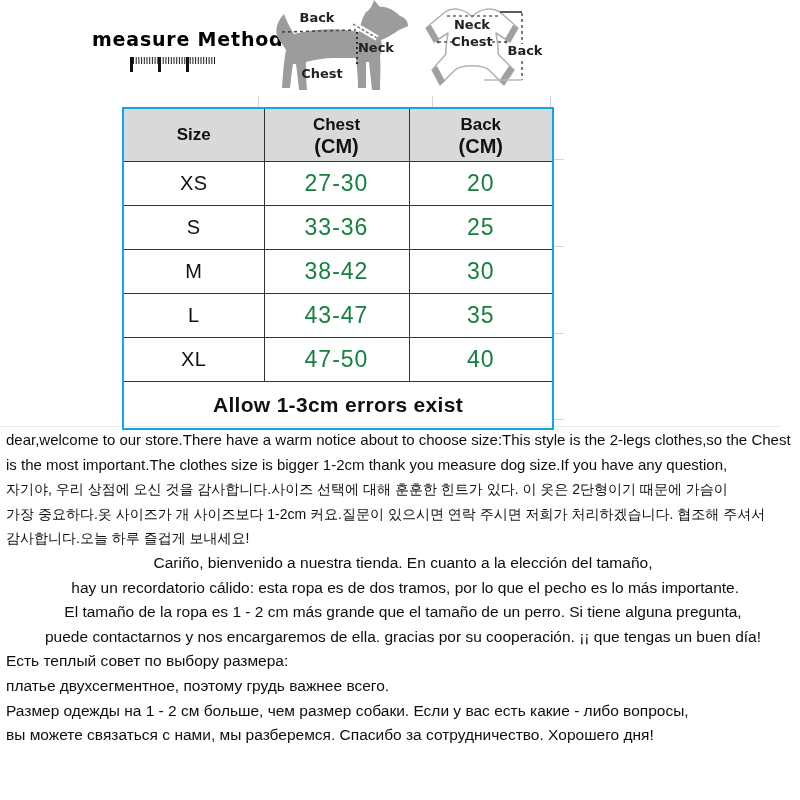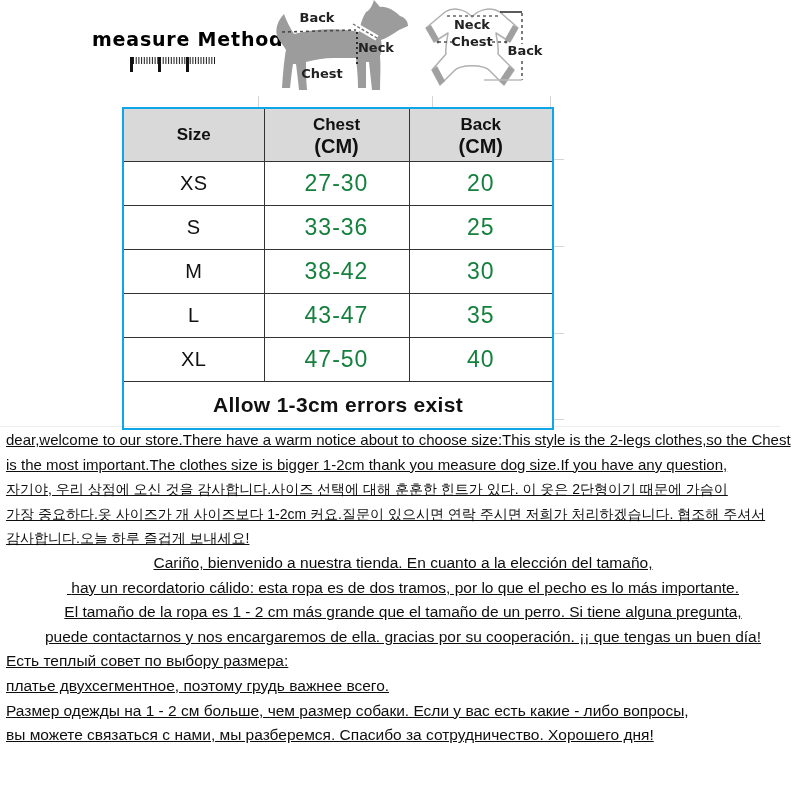--- a/index.html
+++ b/index.html
@@ -29,21 +29,21 @@
   .hu{font-size:20px;line-height:20px;}
   .size-table td{height:43px;}
   .c-size{font-size:20px;font-weight:400;letter-spacing:.5px;}
   .c-val{font-size:23px;letter-spacing:1px;color:#15803d;}
   .t-footer td{height:46px;font-size:21px;font-weight:600;letter-spacing:.3px;}
   
   .ghost{position:absolute;background:#d4d4d4;}
   .ghost-h{position:absolute;background:#ececec;}
   
   .notice{position:absolute;left:0;top:428px;width:800px;}
-  .line{white-space:pre-wrap;padding-left:6px;line-height:24.6px;color:#0e0e0e;text-decoration:underline;}
+  .line{white-space:pre-wrap;padding-left:6px;line-height:24.6px;color:#0e0e0e;}
   .line.en{font-size:15px;}
   .line.ko{font-size:14px;}
   .line.es{font-size:15.5px;text-align:center;}
   .line.ru{font-size:15.5px;}
 </style>
 </head>
 <body>
 
 <div class="canvas">
 

